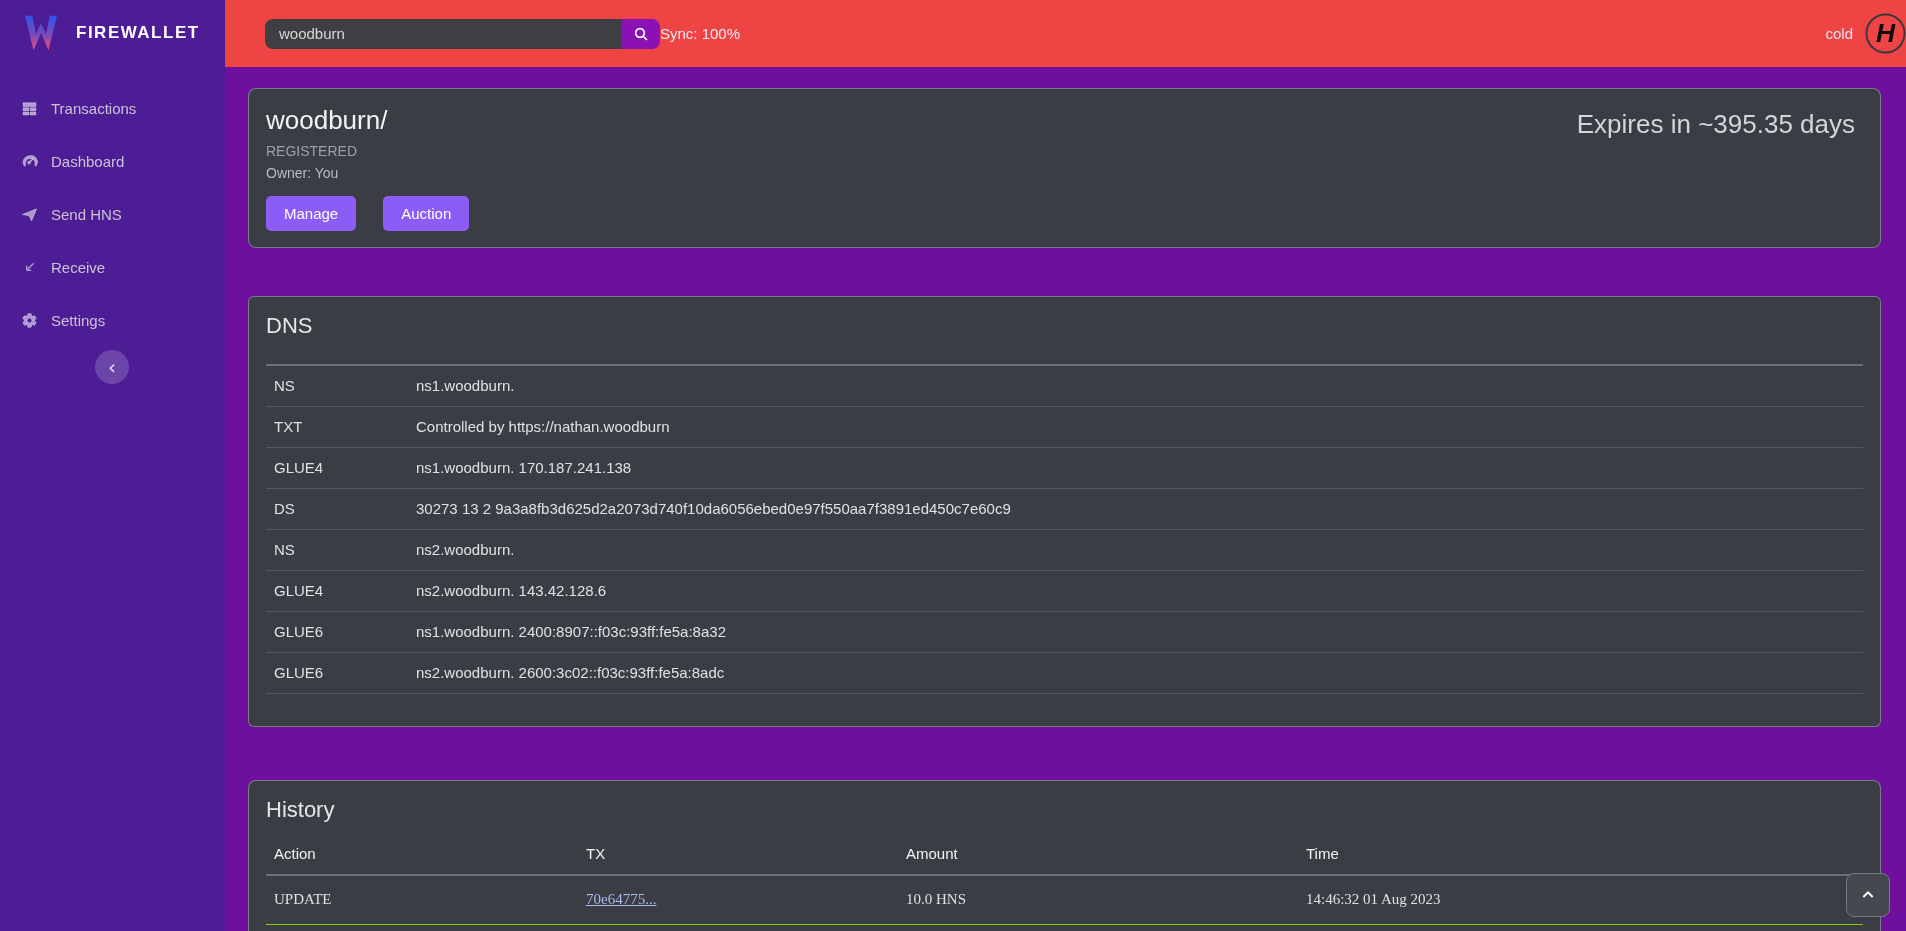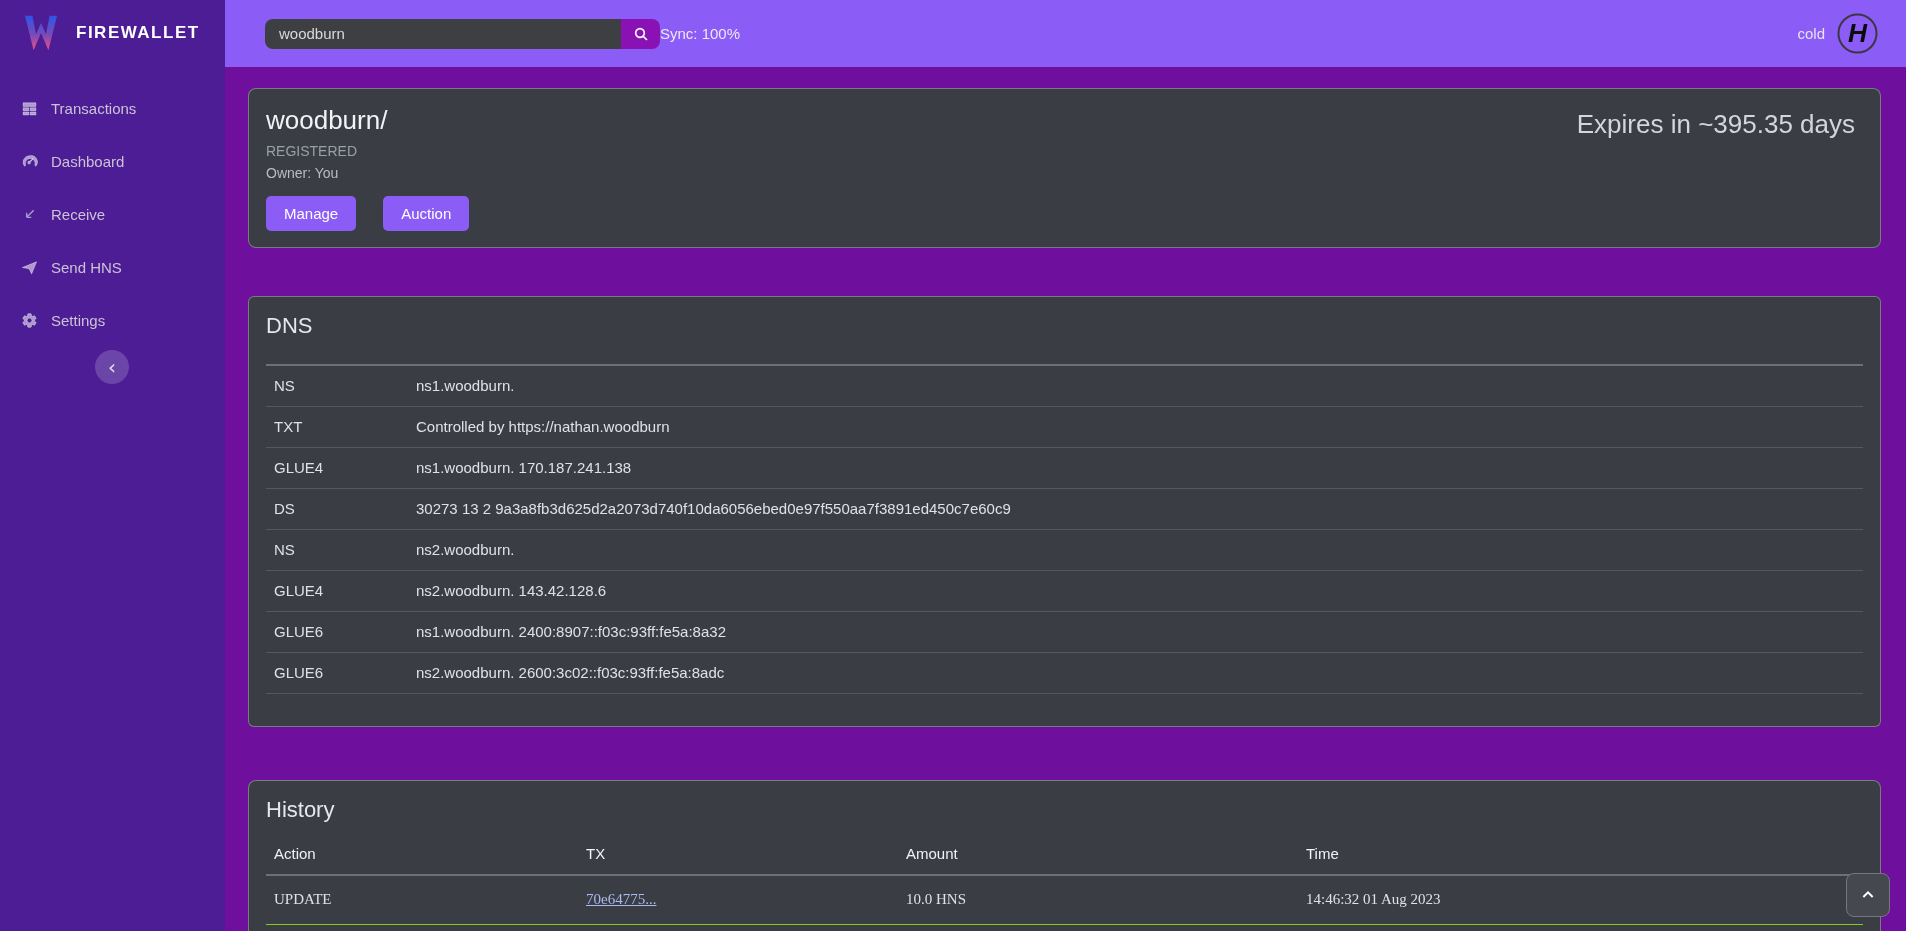--- a/index.html
+++ b/index.html
@@ -46,23 +46,23 @@
     border: none;
     color: #e3dbe9; font-size: 20px; line-height: 32px;
     text-align: center; cursor: pointer;
     font-family: "DejaVu Sans", sans-serif;
   }
 
   
   .topbar {
     position: fixed; left: 225px; top: 0;
     width: 1681px; height: 67px;
-    background: #8b5cf6;
+    background: #ef4444;
     display: flex; align-items: center;
-    padding-left: 40px; padding-right: 28px;
+    padding-left: 40px; 
     z-index: 4;
   }
   .search-box { display: flex; align-items: stretch; height: 30px; }
   .search-input {
     width: 356px; background: #3e3f42;
     border: none; outline: none;
     border-radius: 8px 0 0 8px;
     color: #d8d8d8; font-size: 15px;
     padding: 0 14px;
     font-family: "Liberation Sans", sans-serif;
@@ -179,33 +179,33 @@
     <div class="nav-item">
       <span class="nav-icon">
         <svg viewBox="0 0 24 24">
             <path d="M12 4a9 9 0 0 0-9 9c0 2.1.72 4 1.93 5.6l1.58-1.27A7 7 0 1 1 19.5 17.3l1.57 1.3A9 9 0 0 0 12 4zm1.3 9.1 3.9-5.3-5.3 3.9a1.9 1.9 0 1 0 1.4 1.4z"></path>
           </svg>
       </span>
       <span>Dashboard</span>
     </div>
     <div class="nav-item">
       <span class="nav-icon">
+        <svg viewBox="0 0 24 24">
+            <path d="M2 12 L22 4 L15 21 L11.5 13.8 L2 12z"></path>
+          </svg>
+      </span>
+      <span>Send HNS</span>
+    </div>
+    <div class="nav-item">
+      <span class="nav-icon">
         <svg viewBox="0 0 24 24" style="fill:none;stroke-width:2">
             <path d="M18 6 L8 16 M8 16 V9.5 M8 16 H14.5"></path>
           </svg>
       </span>
       <span>Receive</span>
-    </div>
-    <div class="nav-item">
-      <span class="nav-icon">
-        <svg viewBox="0 0 24 24">
-            <path d="M2 12 L22 4 L15 21 L11.5 13.8 L2 12z"></path>
-          </svg>
-      </span>
-      <span>Send HNS</span>
     </div>
     <div class="nav-item">
       <span class="nav-icon">
         <svg viewBox="0 0 24 24">
             <path d="M19.14 12.94c.03-.31.05-.62.05-.94s-.02-.63-.05-.94l2.03-1.58a.5.5 0 0 0 .12-.64l-1.92-3.32a.5.5 0 0 0-.61-.22l-2.39.96a7.3 7.3 0 0 0-1.62-.94l-.36-2.54a.5.5 0 0 0-.5-.42h-3.84a.5.5 0 0 0-.5.42l-.36 2.54c-.59.24-1.13.56-1.62.94l-2.39-.96a.5.5 0 0 0-.61.22L2.65 8.84a.5.5 0 0 0 .12.64l2.03 1.58a7.6 7.6 0 0 0 0 1.88l-2.03 1.58a.5.5 0 0 0-.12.64l1.92 3.32c.13.23.4.32.61.22l2.39-.96c.49.38 1.03.7 1.62.94l.36 2.54c.04.24.25.42.5.42h3.84c.25 0 .46-.18.5-.42l.36-2.54c.59-.24 1.13-.56 1.62-.94l2.39.96c.23.1.48 0 .61-.22l1.92-3.32a.5.5 0 0 0-.12-.64l-2.03-1.58zM12 15.5a3.5 3.5 0 1 1 0-7 3.5 3.5 0 0 1 0 7z"></path>
           </svg>
       </span>
       <span>Settings</span>
     </div>
   </div>

